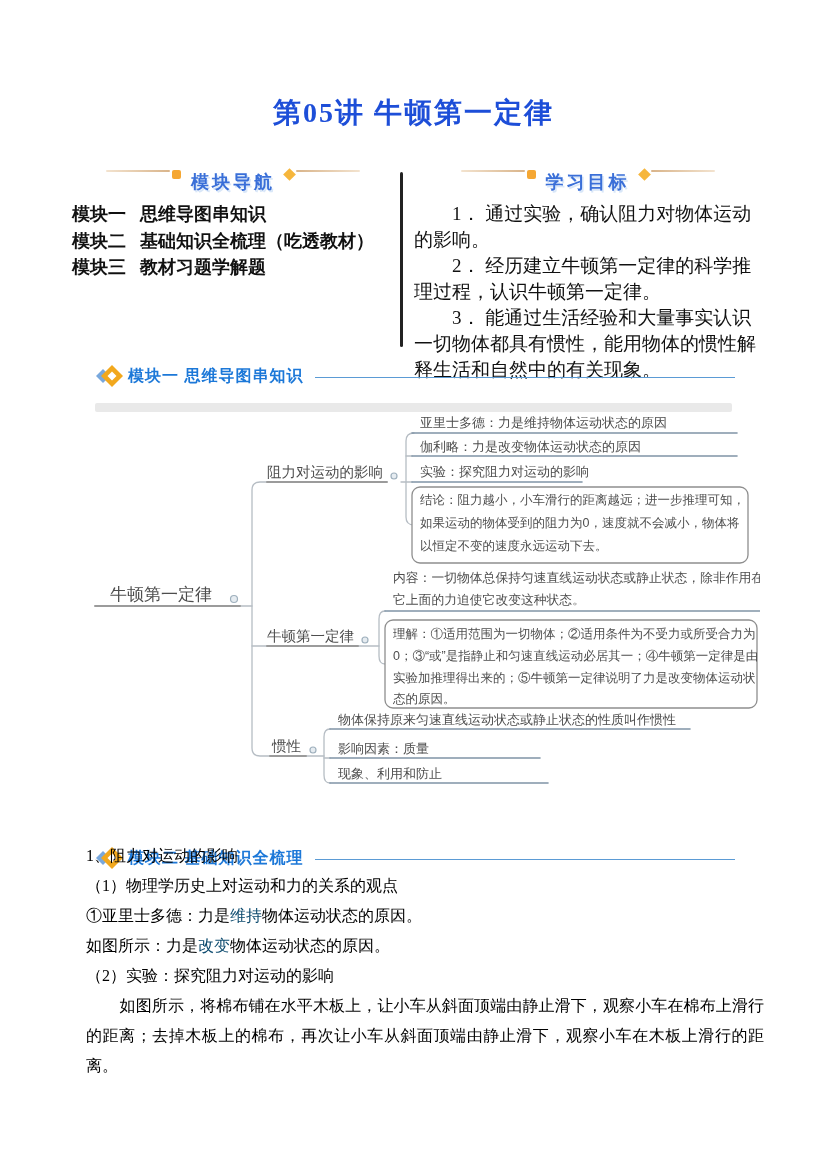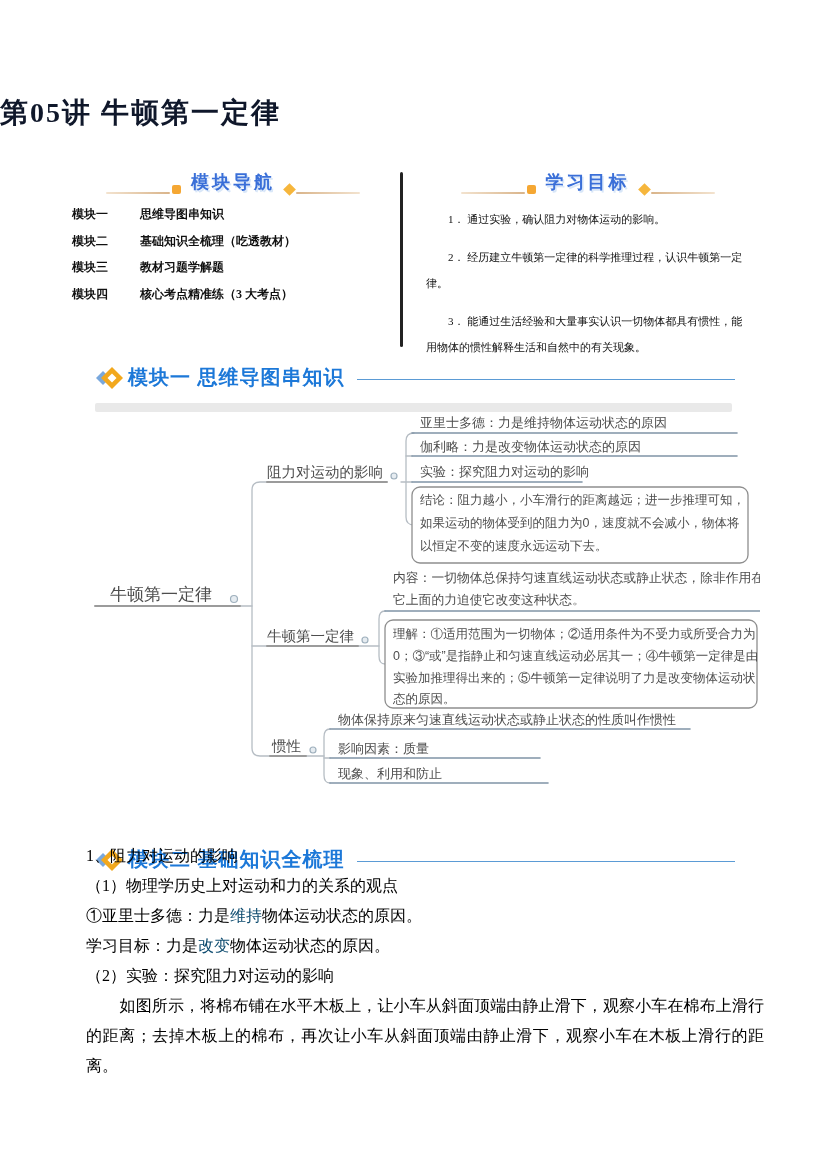--- a/index.html
+++ b/index.html
@@ -1,44 +1,44 @@
 <!DOCTYPE html>
 <html><head>
 <meta charset="utf-8">
 <style>
   html,body{margin:0;padding:0;background:#ffffff;}
   .page{position:relative;width:827px;height:1169px;background:#fff;overflow:hidden;
         font-family:"Liberation Serif",serif;color:#111;}
 
   
-  .doc-title{position:absolute;left:0;right:0;top:94px;text-align:left;
-             font-size:28px;font-weight:bold;letter-spacing:2px;color:#0f172a;}
+  .doc-title{position:absolute;left:0;right:0;top:94px;text-align:center;
+             font-size:28px;font-weight:bold;letter-spacing:2px;color:#1d4ed8;}
 
   
   .panel{position:absolute;top:170px;}
   .panel-nav{left:72px;width:322px;}
   .panel-obj{left:414px;width:347px;}
-  .panel-header{display:flex;align-items:flex-end;justify-content:center;margin-bottom:7px;}
+  .panel-header{display:flex;align-items:flex-start;justify-content:center;margin-bottom:7px;}
   .h-text{font-family:"Liberation Sans",sans-serif;font-weight:bold;font-size:18px;
           color:#3a6fd8;letter-spacing:3px;text-shadow:1.5px 1.5px 0 #d9e7f8;margin:0 10px;}
   .deco-line{height:2px;width:64px;background:linear-gradient(to right,#f3e3cf,#d9b48a);border-radius:2px;}
   .deco-line.right{background:linear-gradient(to left,#f3e3cf,#d9b48a);}
   .deco-square{width:9px;height:9px;background:#f5a733;border-radius:2px;margin-left:2px;}
   .deco-diamond{width:9px;height:9px;background:#f6b63c;transform:rotate(45deg);margin-right:2px;}
 
-  .nav-item{display:flex;font-weight:bold;font-size:12px;line-height:26.5px;}
+  .nav-item{display:flex;font-weight:bold;font-size:18px;line-height:26.5px;}
   .nav-item .no{width:68px;flex:none;}
-  .obj-item{margin:12px;text-indent:2em;font-size:11px;line-height:26px;}
+  .obj-item{margin:0;text-indent:2em;font-size:19px;line-height:26px;}
 
   .v-divider{position:absolute;left:400px;top:172px;width:2.5px;height:175px;
              background:#222;border-radius:2px;}
 
   
   .section-head{position:absolute;left:95px;width:640px;display:flex;align-items:center;}
-  .section-head .txt{font-family:"Liberation Sans",sans-serif;font-weight:bold;font-size:20px;
+  .section-head .txt{font-family:"Liberation Sans",sans-serif;font-weight:bold;font-size:16px;
                      color:#1c78d8;letter-spacing:1px;margin-left:5px;white-space:nowrap;}
   .section-head .rule{flex:1;height:0;border-top:1.6px solid #5b9bd5;margin-left:12px;margin-top:3px;}
   .sh1{top:364px;} .sh2{top:804px;margin-top:42px;}
 
   
   .mindmap{position:absolute;left:92px;top:400px;}
   .mm-text{font-family:"Liberation Sans",sans-serif;fill:#4d4d4d;}
 
   
   .body-text{position:absolute;left:86px;top:841px;width:678px;
@@ -66,24 +66,20 @@
       <span class="no">模块一</span>
       <span>思维导图串知识</span>
     </div>
     <div class="nav-item">
       <span class="no">模块二</span>
       <span>基础知识全梳理（吃透教材）</span>
     </div>
     <div class="nav-item">
       <span class="no">模块三</span>
       <span>教材习题学解题</span>
-    </div>
-    <div class="nav-item">
-      <span class="no">模块四</span>
-      <span>核心考点精准练（3 大考点）</span>
     </div>
   </div>
 
   <div class="v-divider"></div>
 
   <div class="panel panel-obj">
     <div class="panel-header">
       <span class="deco-line left"></span>
       <span class="deco-square"></span>
       <span class="h-text">学习目标</span>
@@ -179,18 +175,18 @@
       <polygon points="17,7.5 21.5,12 17,16.5 12.5,12" fill="#ffffff"></polygon>
     </svg>
     <span class="txt">模块二 基础知识全梳理</span>
     <span class="rule"></span>
   </div>
 
   <div class="body-text">
     <p>1、阻力对运动的影响</p>
     <p>（1）物理学历史上对运动和力的关系的观点</p>
     <p><span>①亚里士多德：力是</span><span class="red">维持</span><span>物体运动状态的原因。</span></p>
-    <p><span>学习目标：力是</span><span class="red">改变</span><span>物体运动状态的原因。</span></p>
+    <p><span>如图所示：力是</span><span class="red">改变</span><span>物体运动状态的原因。</span></p>
     <p>（2）实验：探究阻力对运动的影响</p>
     <p class="para">如图所示，将棉布铺在水平木板上，让小车从斜面顶端由静止滑下，观察小车在棉布上滑行的距离；去掉木板上的棉布，再次让小车从斜面顶端由静止滑下，观察小车在木板上滑行的距离。</p>
   </div>
 
 </div>
 
 </body></html>

